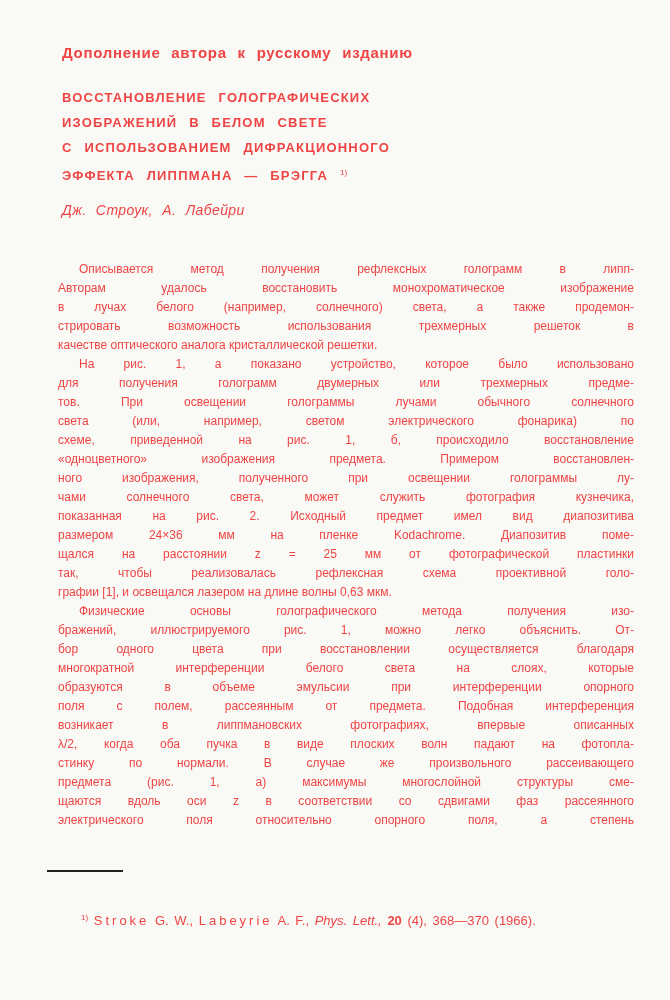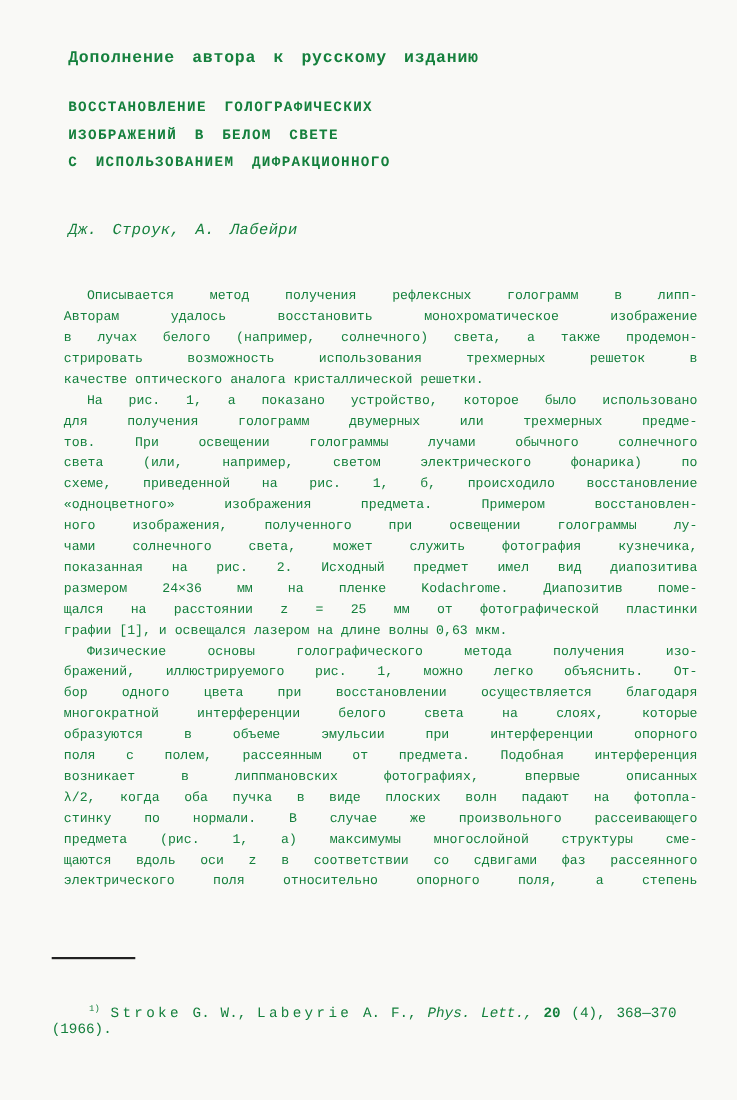--- a/index.html
+++ b/index.html
@@ -1,22 +1,22 @@
 <!DOCTYPE html>
 <html><head>
 <meta charset="utf-8">
 <style>
   html, body { margin: 0; padding: 0; }
   .page {
     position: relative;
     width: 670px;
     height: 1000px;
     background: #f9f9f6;
-    color: #15803d;
-    font-family: Liberation Mono, monospace;
+    color: #ef4444;
+    font-family: Liberation Sans, sans-serif;
     overflow: hidden;
   }
   .section-label {
     position: absolute;
     left: 62px;
     top: 44px;
     font-weight: bold;
     font-size: 15px;
     letter-spacing: 0.7px;
     word-spacing: 6px;
@@ -88,20 +88,21 @@
 <body>
 
 <div class="page">
 
   <div class="section-label">Дополнение автора к русскому изданию</div>
 
   <div class="title">
       <div class="title-line">ВОССТАНОВЛЕНИЕ ГОЛОГРАФИЧЕСКИХ</div>
       <div class="title-line">ИЗОБРАЖЕНИЙ В БЕЛОМ СВЕТЕ</div>
       <div class="title-line">С ИСПОЛЬЗОВАНИЕМ ДИФРАКЦИОННОГО</div>
+      <div class="title-line">ЭФФЕКТА ЛИППМАНА — БРЭГГА <span class="fn-marker">1)</span></div>
     </div>
 
   <div class="authors">Дж. Строук, А. Лабейри</div>
 
   <div class="body-text">
       <div class="line first">Описывается метод получения рефлексных голограмм в липп-</div>
       <div class="line">Авторам удалось восстановить монохроматическое изображение</div>
       <div class="line">в лучах белого (например, солнечного) света, а также продемон-</div>
       <div class="line">стрировать возможность использования трехмерных решеток в</div>
       <div class="line endline">качестве оптического аналога кристаллической решетки.</div>
@@ -109,20 +110,21 @@
       <div class="line">для получения голограмм двумерных или трехмерных предме-</div>
       <div class="line">тов. При освещении голограммы лучами обычного солнечного</div>
       <div class="line">света (или, например, светом электрического фонарика) по</div>
       <div class="line">схеме, приведенной на рис. 1, б, происходило восстановление</div>
       <div class="line">«одноцветного» изображения предмета. Примером восстановлен-</div>
       <div class="line">ного изображения, полученного при освещении голограммы лу-</div>
       <div class="line">чами солнечного света, может служить фотография кузнечика,</div>
       <div class="line">показанная на рис. 2. Исходный предмет имел вид диапозитива</div>
       <div class="line">размером 24×36 мм на пленке Kodachrome. Диапозитив поме-</div>
       <div class="line">щался на расстоянии z = 25 мм от фотографической пластинки</div>
+      <div class="line">так, чтобы реализовалась рефлексная схема проективной голо-</div>
       <div class="line endline">графии [1], и освещался лазером на длине волны 0,63 мкм.</div>
       <div class="line first">Физические основы голографического метода получения изо-</div>
       <div class="line">бражений, иллюстрируемого рис. 1, можно легко объяснить. От-</div>
       <div class="line">бор одного цвета при восстановлении осуществляется благодаря</div>
       <div class="line">многократной интерференции белого света на слоях, которые</div>
       <div class="line">образуются в объеме эмульсии при интерференции опорного</div>
       <div class="line">поля с полем, рассеянным от предмета. Подобная интерференция</div>
       <div class="line">возникает в липпмановских фотографиях, впервые описанных</div>
       <div class="line">λ/2, когда оба пучка в виде плоских волн падают на фотопла-</div>
       <div class="line">стинку по нормали. В случае же произвольного рассеивающего</div>

